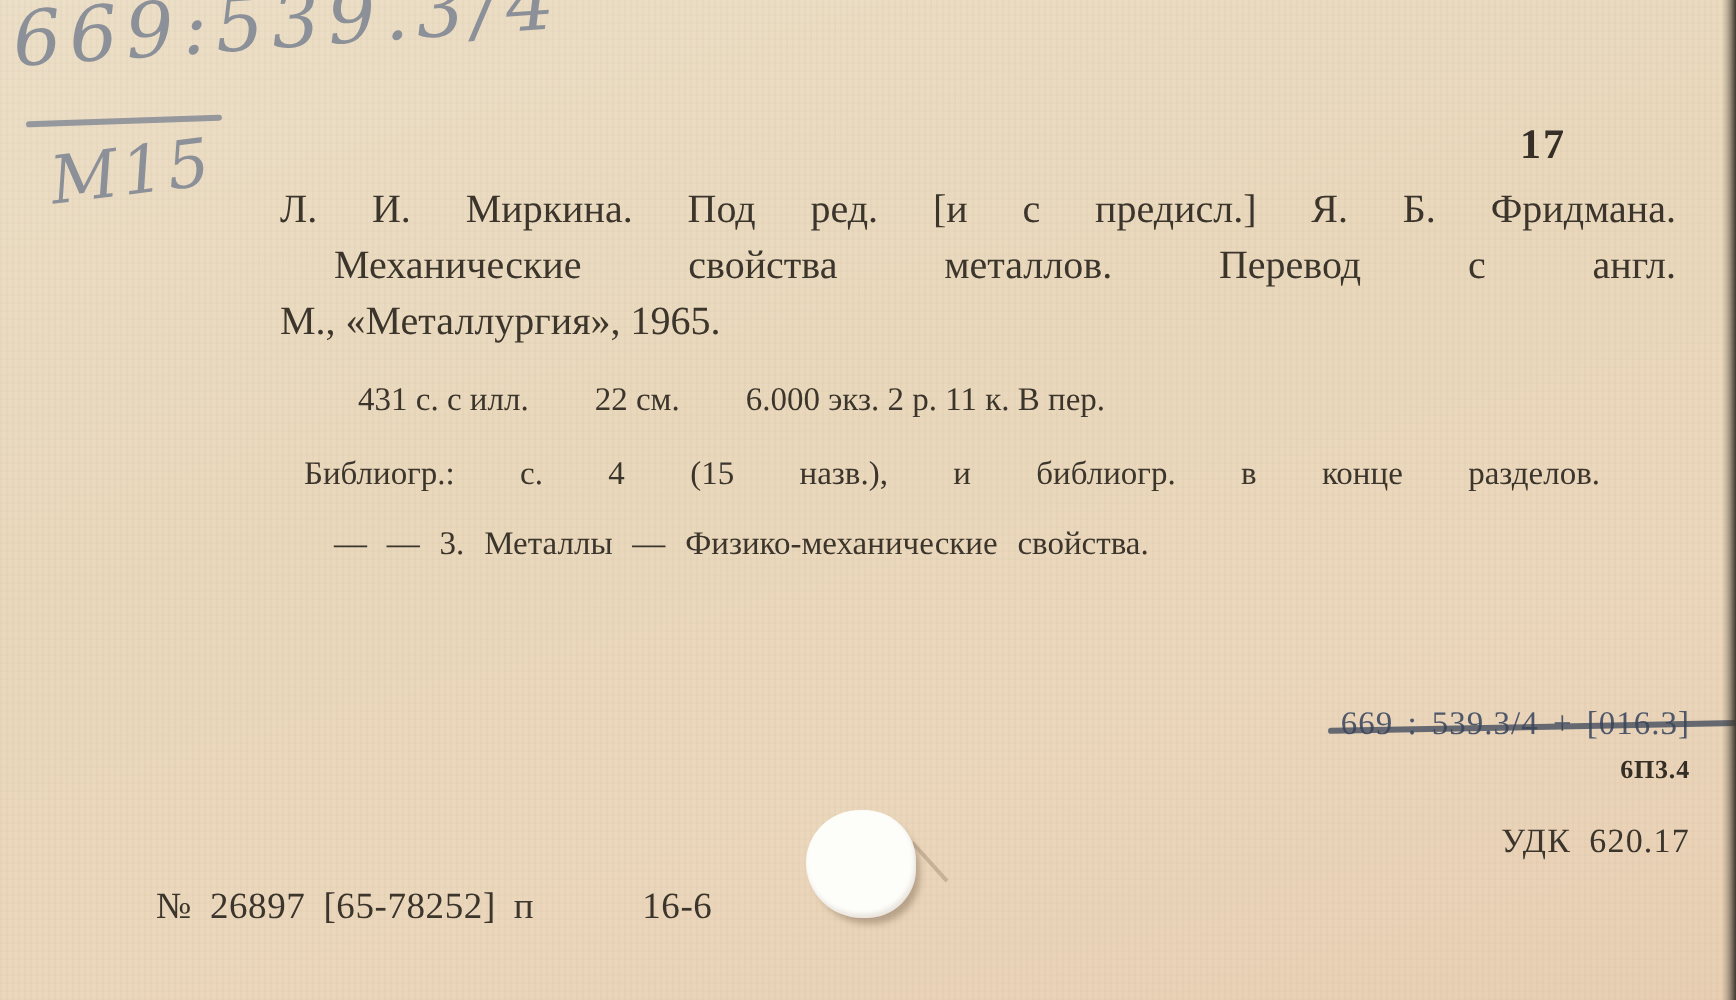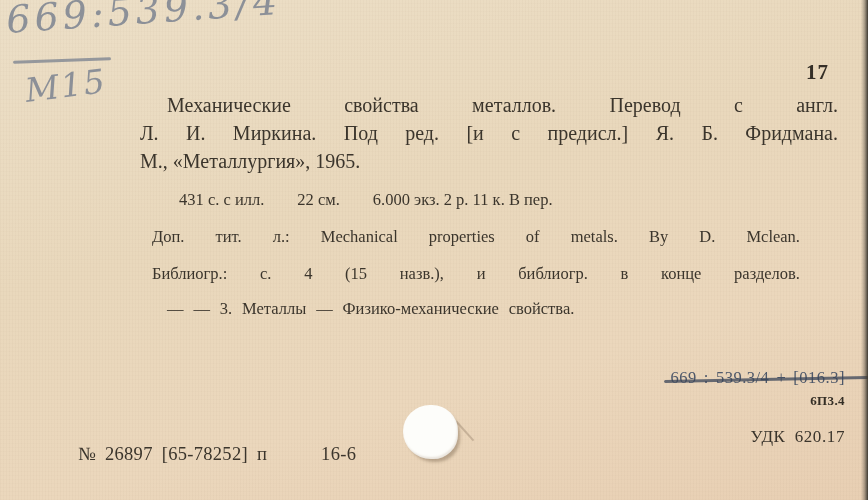--- a/index.html
+++ b/index.html
@@ -29,40 +29,40 @@
   .hw-underline{
     position:absolute;left:13px;top:59px;width:98px;height:3px;
     background:#78808f;opacity:.75;transform:rotate(-2deg);border-radius:2px;
   }
   .hw-mark{
     position:absolute;left:25px;top:66px;
     font-size:33px;letter-spacing:2px;
     transform:rotate(-7deg);
   }
   .page-num{
-    position:absolute;left:806px;top:60px;
+    position:absolute;left:760px;top:60px;
     font-size:21px;font-weight:bold;letter-spacing:1px;color:#352f27;
   }
   
   .main{position:absolute;left:140px;top:91px;width:698px;}
   .heading{font-size:21px;font-weight:bold;margin:0 0 7px 0;letter-spacing:.4px;color:#342e25;}
   .title-line{font-size:20px;line-height:28px;margin:0;}
   .just{text-align:justify;text-align-last:justify;}
   .indent{text-indent:27px;}
   .meta{font-size:16.5px;line-height:25px;margin:12px;width:648px;}
   .collation{white-space:pre;text-indent:27px;}
   .tracing{font-size:16.5px;margin:13px 0 0 0;text-indent:27px;word-spacing:.35em;}
   
   .footer-left{
     position:absolute;left:78px;top:396px;
     font-size:18.5px;line-height:23.5px;white-space:pre;
     word-spacing:.22em;letter-spacing:.3px;
   }
   
-  .footer-right{position:absolute;right:23px;top:368px;text-align:right;}
+  .footer-right{position:absolute;right:23px;top:352px;text-align:right;}
   .struck-wrap{position:relative;display:inline-block;}
   .struck{font-size:16.5px;color:#4e586a;letter-spacing:.5px;word-spacing:.15em;white-space:nowrap;}
   .strike-bar{
     position:absolute;left:-6px;right:-24px;top:52%;height:2.6px;
     background:rgba(58,68,88,0.75);transform:rotate(-1.1deg);border-radius:2px;
   }
   .classmark{font-size:13px;font-weight:bold;margin-top:5px;letter-spacing:.4px;color:#342e25;}
   .udk{font-size:17px;margin-top:18px;letter-spacing:.6px;word-spacing:.25em;}
   
   .hole{
@@ -80,25 +80,24 @@
 
 <div class="card">
 
   <div class="hw hw-call">669:539.3/4</div>
   <div class="hw-underline"></div>
   <div class="hw hw-mark">М15</div>
 
   <div class="page-num">17</div>
 
   <div class="main">
+    <p class="title-line just">Л. И. Миркина. Под ред. [и с предисл.] Я. Б. Фридмана.</p>
     <p class="title-line just indent">Механические свойства металлов. Перевод с англ.</p>
-    <p class="title-line just">Л. И. Миркина. Под ред. [и с предисл.] Я. Б. Фридмана.</p>
     <p class="title-line">М., «Металлургия», 1965.</p>
     <p class="meta collation">431 с. с илл.        22 см.        6.000 экз. 2 р. 11 к. В пер.</p>
-    <p class="meta just">Доп. тит. л.: Mechanical properties of metals. By D. Mclean.</p>
     <p class="meta just">Библиогр.: с. 4 (15 назв.), и библиогр. в конце разделов.</p>
     <p class="tracing">— — 3. Металлы — Физико-механические свойства.</p>
   </div>
 
   <div class="footer-left">
     <div>№ 26897 [65-78252] п      16-6</div>
     
     
   </div>
 

